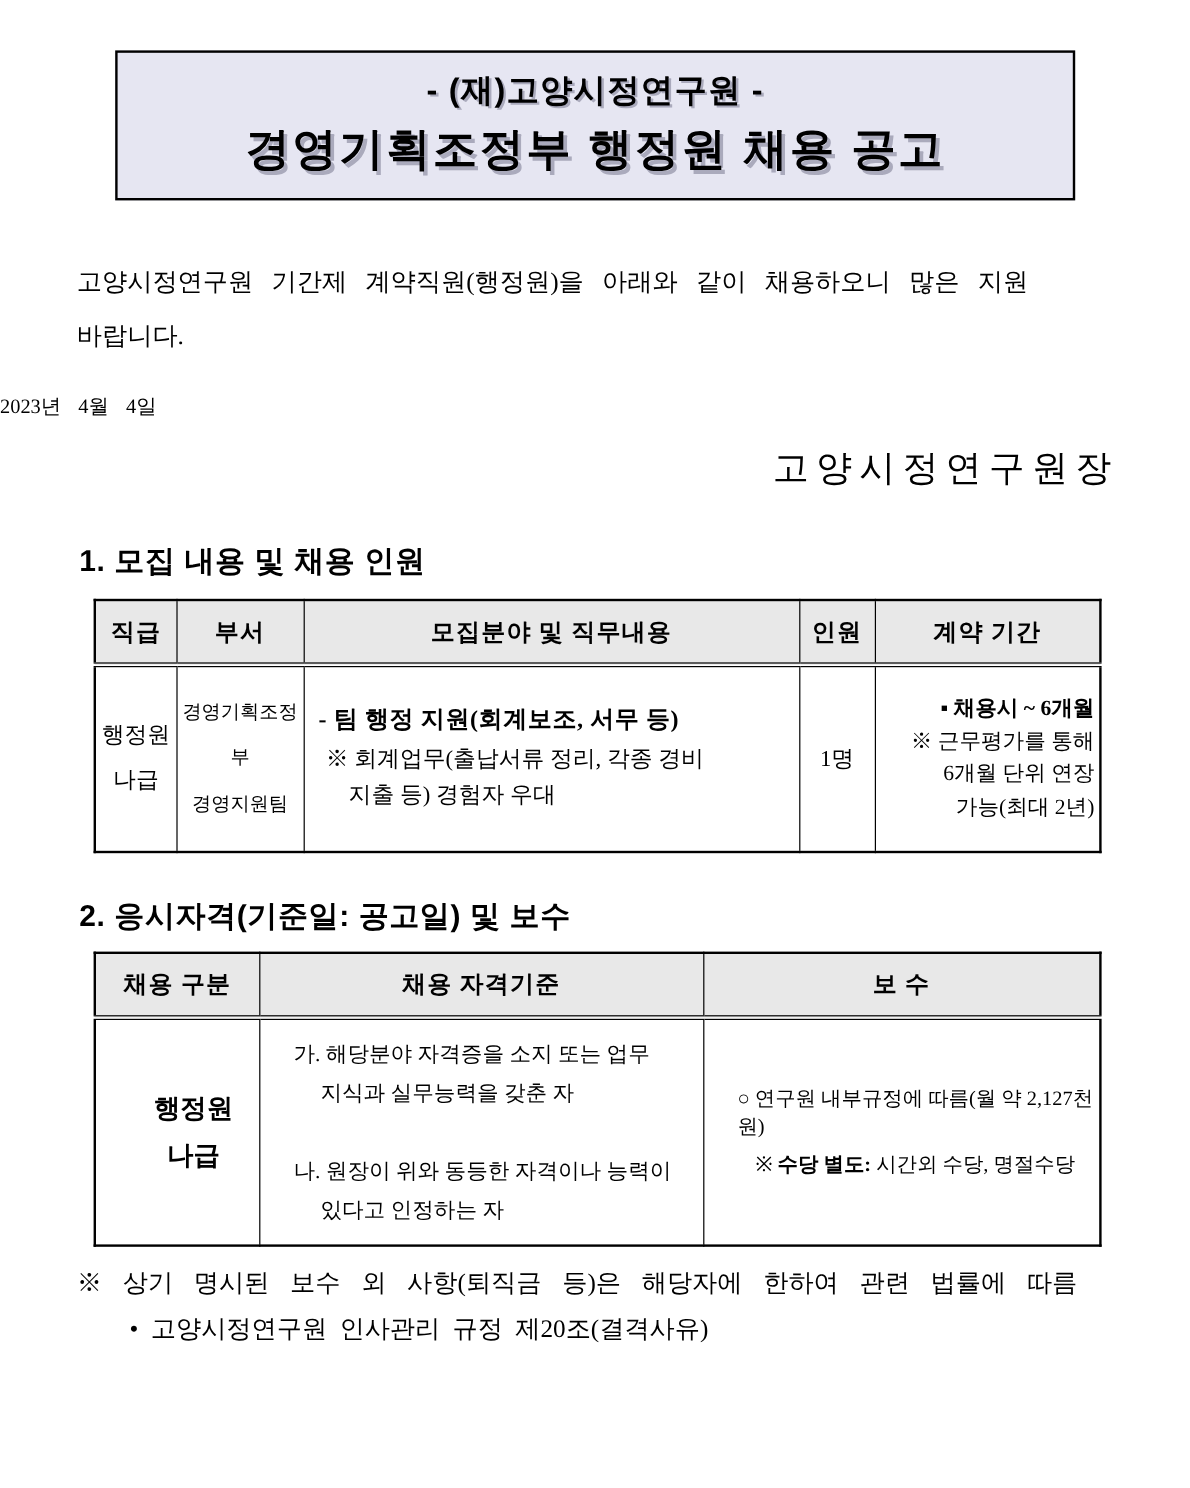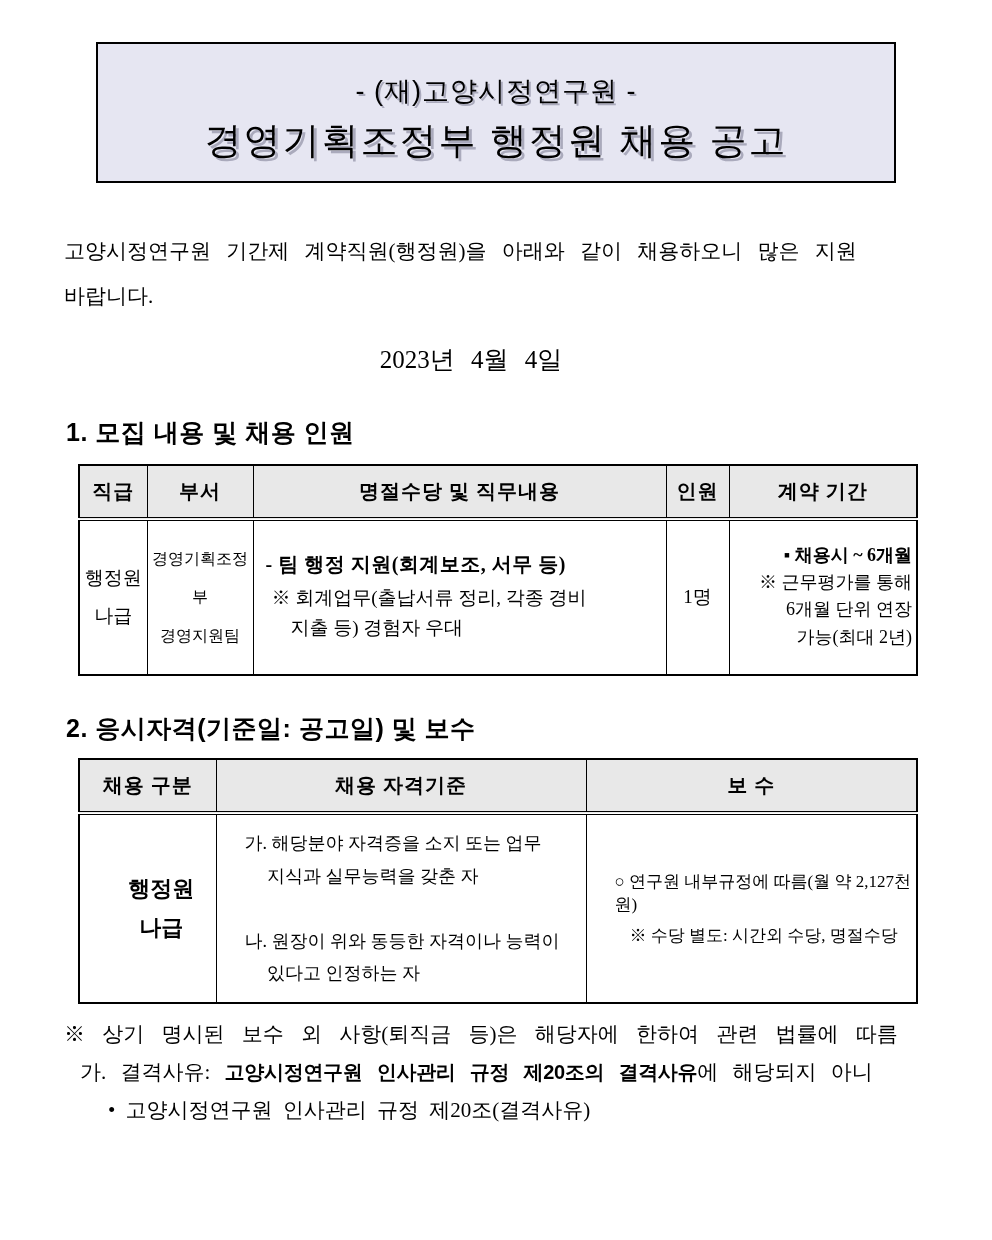--- a/index.html
+++ b/index.html
@@ -8,31 +8,31 @@
     width: 992px; height: 1240px;
     background: #ffffff; color: #000;
     font-family: "Liberation Serif", serif;
   }
   .page { position: relative; width: 992px; height: 1240px; overflow: hidden; }
 
   
   .title-box {
     margin: 42px 0 0 96px; width: 800px;
     border: 2px solid #000; background: #e6e6f2;
-    text-align: center; padding: 29px 0 15px;
-    font-family: "Liberation Sans", sans-serif; font-weight: normal;
+    text-align: center; padding: 13px 0 15px;
+    font-family: "Liberation Sans", sans-serif; font-weight: bold;
   }
   .title-line1 { font-size: 27px; letter-spacing: 1px; text-shadow: 2px 2px 0 #aaaabc; }
   .title-line2 { font-size: 37px; margin-top: 7px; letter-spacing: 2px; text-shadow: 3px 3px 0 #aaaabc; }
 
   .intro {
     margin: 46px 64px 0; font-size: 21px; line-height: 2.14;
     white-space: pre-wrap; word-spacing: 10px;
   }
-  .date-line { margin: 24px 62px 0 12px; text-align: center; font-size: 25px; word-spacing: 10px; }
+  .date-line { margin: 24px 62px 0 0; text-align: left; font-size: 17px; word-spacing: 10px; }
   .signature-line { margin: 20px 60px 0 0; text-align: right; font-size: 30px; letter-spacing: 6px; }
 
   .section-heading {
     margin: 40px 0 0 66px;
     font-family: "Liberation Sans", sans-serif;
     font-size: 25px; font-weight: 800; letter-spacing: 0.5px;
   }
   .section-heading.second { margin-top: 36px; }
 
   table {
@@ -57,21 +57,21 @@
   .duty-note  { font-size: 19px; margin-top: 5px; padding-left: 6px; white-space: pre-wrap; line-height: 1.6; }
   .cell-count { text-align: center; font-size: 19px; }
   .cell-contract { padding: 4px 4px 4px 10px; text-align: right; }
   .contract-main { font-weight: bold; font-size: 18px; }
   .contract-note { font-size: 18px; white-space: pre-wrap; line-height: 1.55; margin-top: 2px; }
 
   .cell-category { text-align: center; font-weight: bold; font-size: 22px; line-height: 1.8; white-space: pre-wrap; }
   .cell-qual { padding-left: 13px; font-size: 18px; line-height: 1.8; white-space: pre-wrap; }
   .cell-pay  { padding: 0 4px 0 8px; font-size: 17px; margin-top: 32px; }
   .pay-note  { margin-top: 8px; padding-left: 15px; }
-  .pay-note-bold { font-weight: normal; }
+  .pay-note-bold { font-weight: bold; }
 
   .notes { margin: 16px 0 0 64px; font-size: 21px; }
   .note-line1 { word-spacing: 12px; }
   .note-line2 { margin: 10px 0 0 16px; word-spacing: 9px; }
   .note-bold  { font-weight: bold; font-family: "Liberation Sans", sans-serif; font-size: 20px; letter-spacing: -0.3px; }
   .note-line3 { margin: 8px 0 0 106px; word-spacing: 24px; }
   .note-line4 { margin: 10px 0 0 44px; word-spacing: 5px; }
 </style>
 </head>
 <body>
@@ -80,36 +80,37 @@
 
   <div class="title-box">
     <div class="title-line1">- (재)고양시정연구원 -</div>
     <div class="title-line2">경영기획조정부 행정원 채용 공고</div>
   </div>
 
   <p class="intro">고양시정연구원 기간제 계약직원(행정원)을 아래와 같이 채용하오니 많은 지원
 바랍니다.</p>
 
   <div class="date-line">2023년 4월 4일</div>
+  <div class="signature-line">고양시정연구원장</div>
 
   <div class="section-heading">1. 모집 내용 및 채용 인원</div>
 
   <table id="table1">
     <colgroup>
       <col style="width:68px">
         <col style="width:106px">
         <col style="width:413px">
         <col style="width:63px">
         <col style="width:188px">
     </colgroup>
     <thead>
       <tr>
         <th>직급</th>
         <th>부서</th>
-        <th>명절수당 및 직무내용</th>
+        <th>모집분야 및 직무내용</th>
         <th>인원</th>
         <th>계약 기간</th>
       </tr>
     </thead>
     <tbody>
       <tr>
         <td class="cell-rank">행정원
 나급</td>
         <td class="cell-dept">경영기획조정부
 경영지원팀</td>
@@ -158,21 +159,18 @@
           <div class="pay-note">
             <span>※ </span><span class="pay-note-bold">수당 별도:</span><span> 시간외 수당, 명절수당</span>
           </div>
         </td>
       </tr>
     </tbody>
   </table>
 
   <div class="notes">
     <div class="note-line1">※ 상기 명시된 보수 외 사항(퇴직금 등)은 해당자에 한하여 관련 법률에 따름</div>
-    <div class="note-line2">
-      <span>가. 결격사유: </span><span class="note-bold">고양시정연구원 인사관리 규정 제20조의 결격사유</span><span>에 해당되지 아니</span>
-    </div>
     <div class="note-line4">
       <span class="bullet">•</span><span> 고양시정연구원 인사관리 규정 제20조(결격사유)</span>
     </div>
   </div>
 
 </div>
 
 </body></html>

